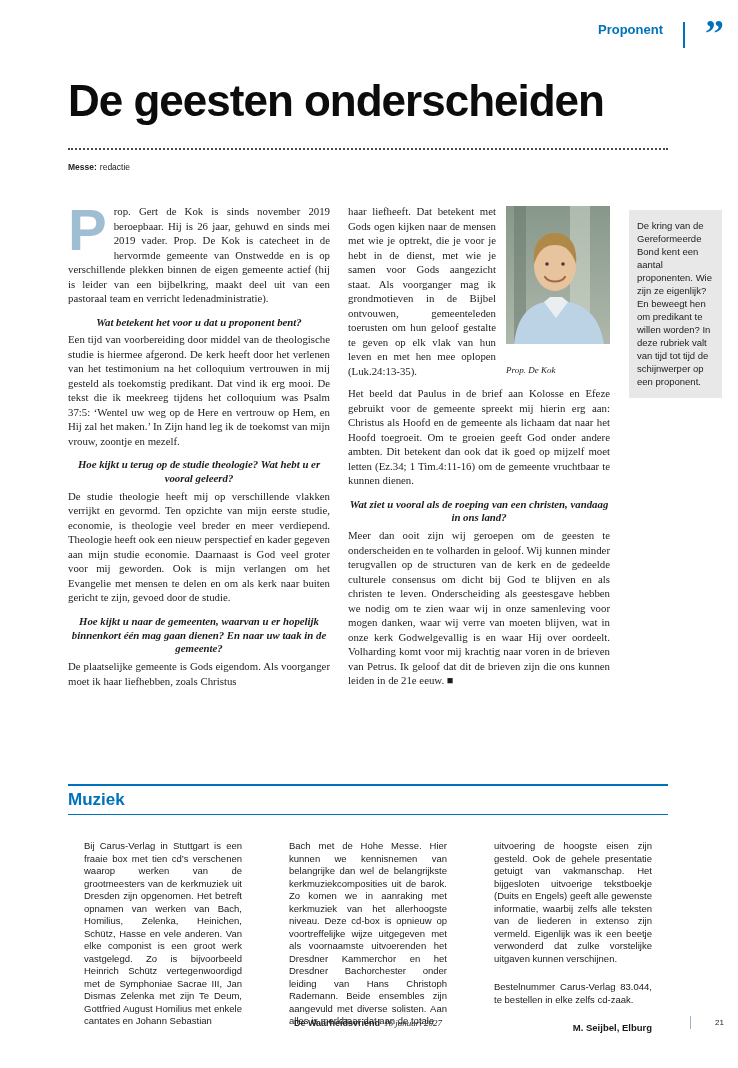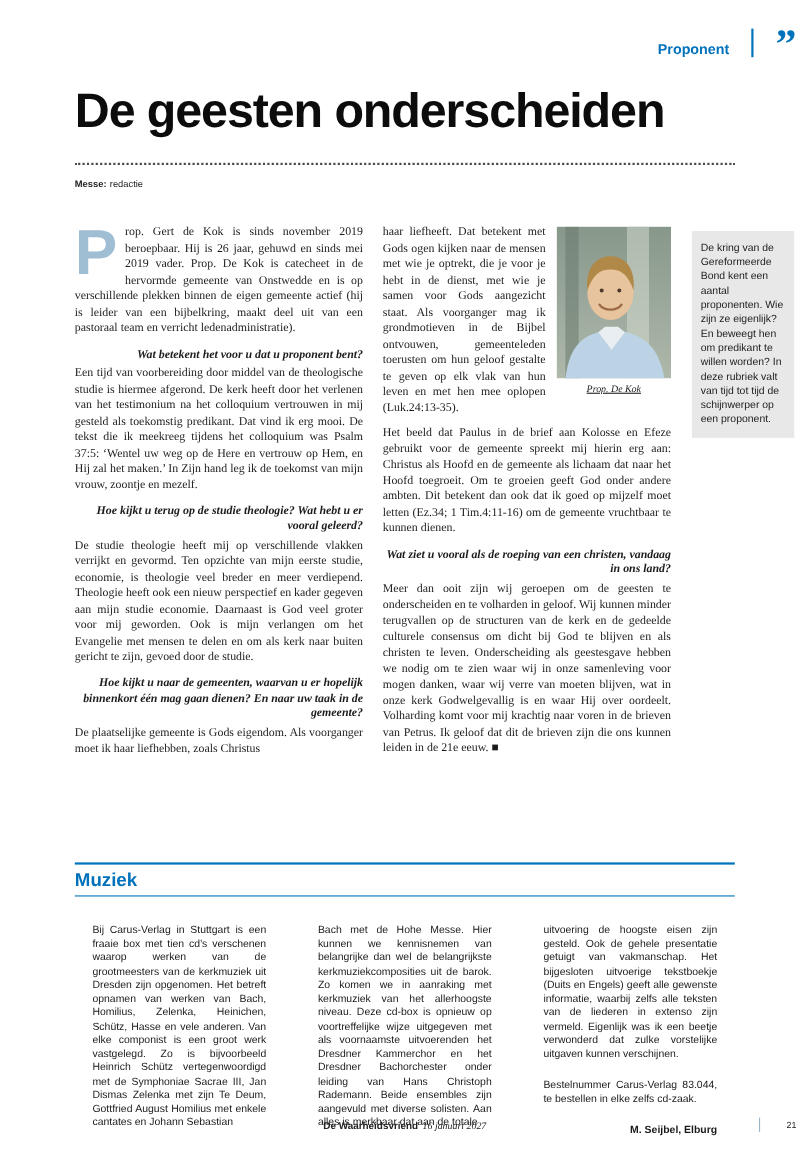--- a/index.html
+++ b/index.html
@@ -14,21 +14,21 @@
     color: var(--ink);
     overflow: hidden;
   }
 
   
   .rubric {
     position: absolute;
     top: 22px;
     right: 14px;
     display: flex;
-    align-items: flex-end;
+    align-items: flex-start;
     gap: 20px;
     height: 30px;
     margin-left: 40px;
   }
   .rubric-label {
     font-family: "Liberation Sans", sans-serif;
     font-weight: bold;
     font-size: 13px;
     color: var(--blue);
   }
@@ -84,44 +84,43 @@
     line-height: 14.5px;
     text-align: justify;
   }
   .col p { margin-bottom: 8px; }
   .question {
     font-size: 10.8px;
     line-height: 13.8px;
     font-weight: bold;
     font-style: italic;
     margin: 10px 0 3px;
-    text-align: right;
+    text-align: center;
   }
   .dropcap {
     float: left;
     font-family: "Liberation Sans", sans-serif;
     font-weight: bold;
     font-size: 58px;
     line-height: 46px;
     color: #9fbdd3;
     padding: 3px 7px 0 0;
   }
 
   
   .photo-block { float: right; width: 104px; margin: 2px 0 4px 10px; }
   .photo { width: 104px; height: 138px; display: block; }
   .photo svg { display: block; }
   .photo-caption {
     font-style: italic;
     font-size: 9px;
     line-height: 12px;
-    margin-top: 3px;
-    color: #222;
-    text-align: center;
-    text-decoration: underline;
+    margin-top: 20px;
+    color: #222;
+    text-align: left;
   }
 
   
   .sidebar {
     position: absolute;
     left: 629px; top: 210px;
     width: 93px;
     background: #e8e8e8;
     padding: 9px 8px 10px 8px;
     font-family: "Liberation Sans", sans-serif;

